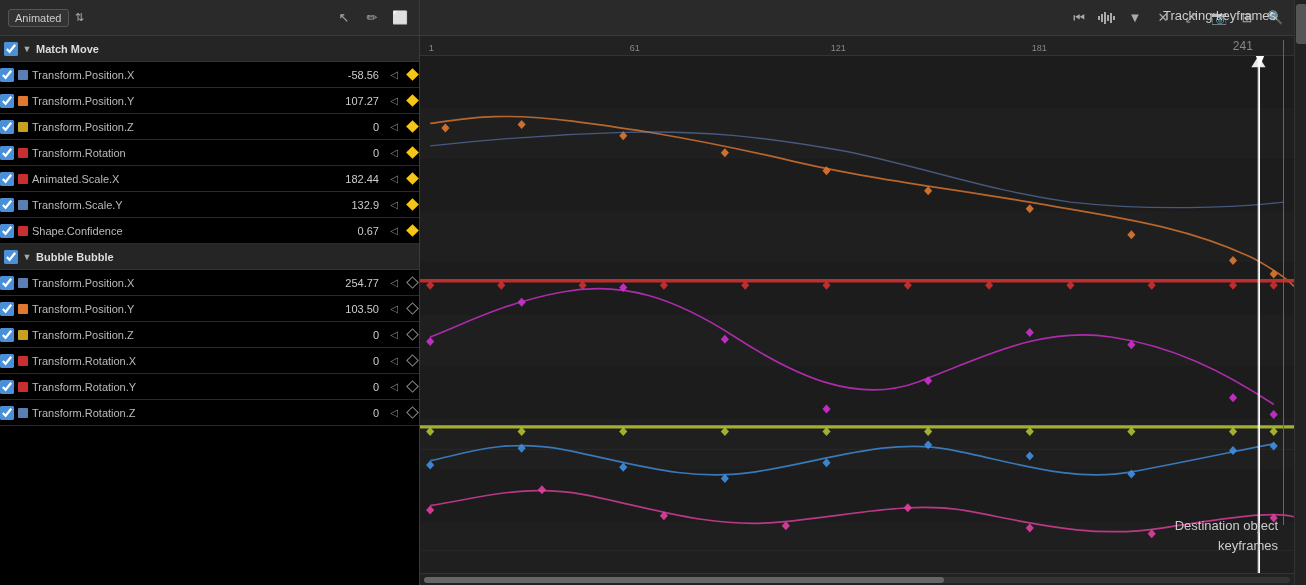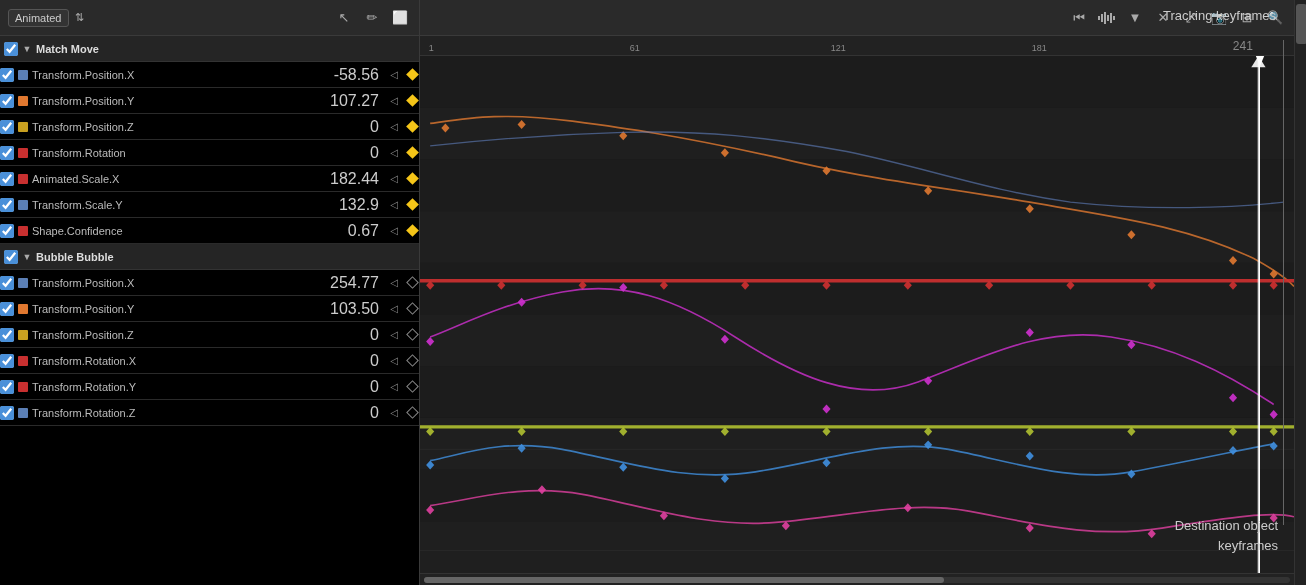--- a/index.html
+++ b/index.html
@@ -132,21 +132,21 @@
       flex: 1;
       color: #bbb;
       font-size: 11px;
       white-space: nowrap;
       overflow: hidden;
       text-overflow: ellipsis;
     }
 
     .prop-value {
       color: #ccc;
-      font-size: 16px;
+      font-size: 11px;
       min-width: 45px;
       text-align: right;
       padding-right: 4px;
     }
 
     .prop-arrow {
       color: #888;
       font-size: 10px;
       width: 14px;
       text-align: center;

